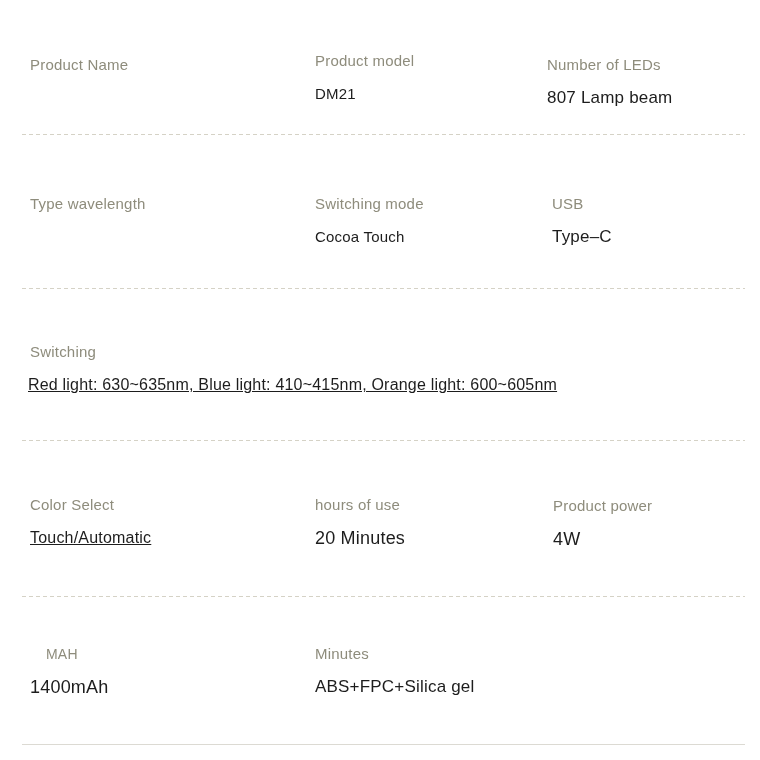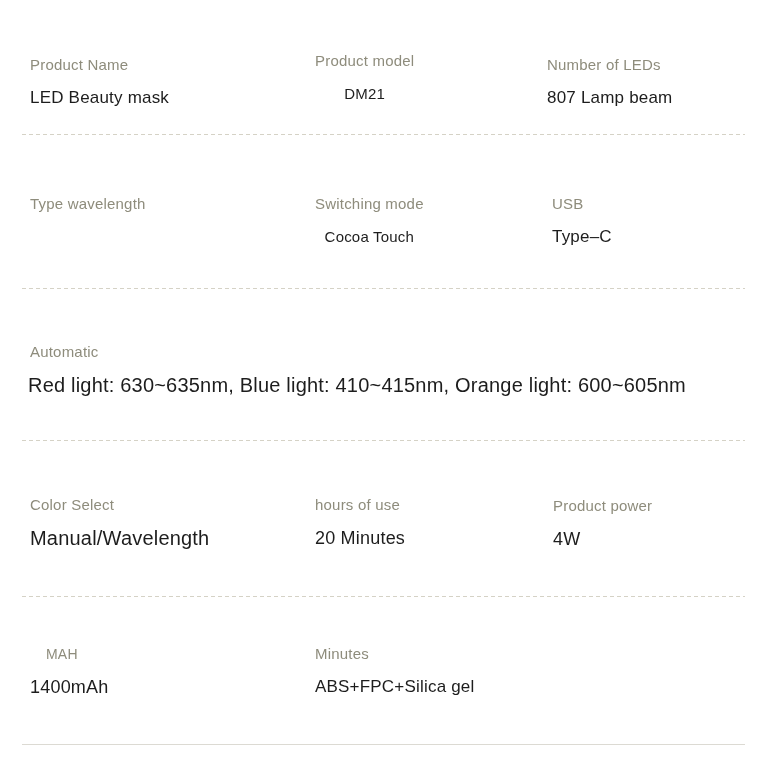--- a/index.html
+++ b/index.html
@@ -32,22 +32,22 @@
   }
   .value{
     margin-top:12px;
     color:var(--value-color);
     line-height:22px;
     letter-spacing:0.2px;
     white-space:nowrap;
   }
   .lfs14{font-size:14px;margin-left:16px;}
   .fs14{font-size:18px;}
-  .fs15{font-size:15px;text-align:center;}
-  .fs16{font-size:20px;}
+  .fs15{font-size:15px;}
+  .fs16{font-size:16px;text-decoration:underline;}
   .fs17{font-size:17px;}
   .divider{
     position:absolute;
     left:22px;
     width:723px;
     height:1px;
     background:repeating-linear-gradient(
       to right,
       var(--divider-color) 0px,
       var(--divider-color) 4px,
@@ -63,21 +63,20 @@
     background:var(--bottom-line-color);
   }
 </style>
 </head>
 <body>
 
 <div class="page">
 
   <div class="cell" style="left:30px;top:55px">
     <div class="label">Product Name</div>
-    <div class="value fs17">LED Beauty mask</div>
   </div>
   <div class="cell" style="left:315px;top:51px">
     <div class="label">Product model</div>
     <div class="value fs15">DM21</div>
   </div>
   <div class="cell" style="left:547px;top:55px">
     <div class="label">Number of LEDs</div>
     <div class="value fs17">807 Lamp beam</div>
   </div>
 
@@ -91,29 +90,29 @@
     <div class="value fs15">Cocoa Touch</div>
   </div>
   <div class="cell" style="left:552px;top:194px">
     <div class="label">USB</div>
     <div class="value fs17">Type–C</div>
   </div>
 
   <div class="divider" style="top:288px"></div>
 
   <div class="cell" style="left:28px;top:342px">
-    <div class="label" style="padding-left:2px">Automatic</div>
+    <div class="label" style="padding-left:2px">Switching</div>
     <div class="value fs16">Red light: 630~635nm, Blue light: 410~415nm, Orange light: 600~605nm</div>
   </div>
 
   <div class="divider" style="top:440px"></div>
 
   <div class="cell" style="left:30px;top:495px">
     <div class="label">Color Select</div>
-    <div class="value fs16">Manual/Wavelength</div>
+    <div class="value fs16">Touch/Automatic</div>
   </div>
   <div class="cell" style="left:315px;top:495px">
     <div class="label">hours of use</div>
     <div class="value fs14">20 Minutes</div>
   </div>
   <div class="cell" style="left:553px;top:496px">
     <div class="label">Product power</div>
     <div class="value fs14">4W</div>
   </div>
 

